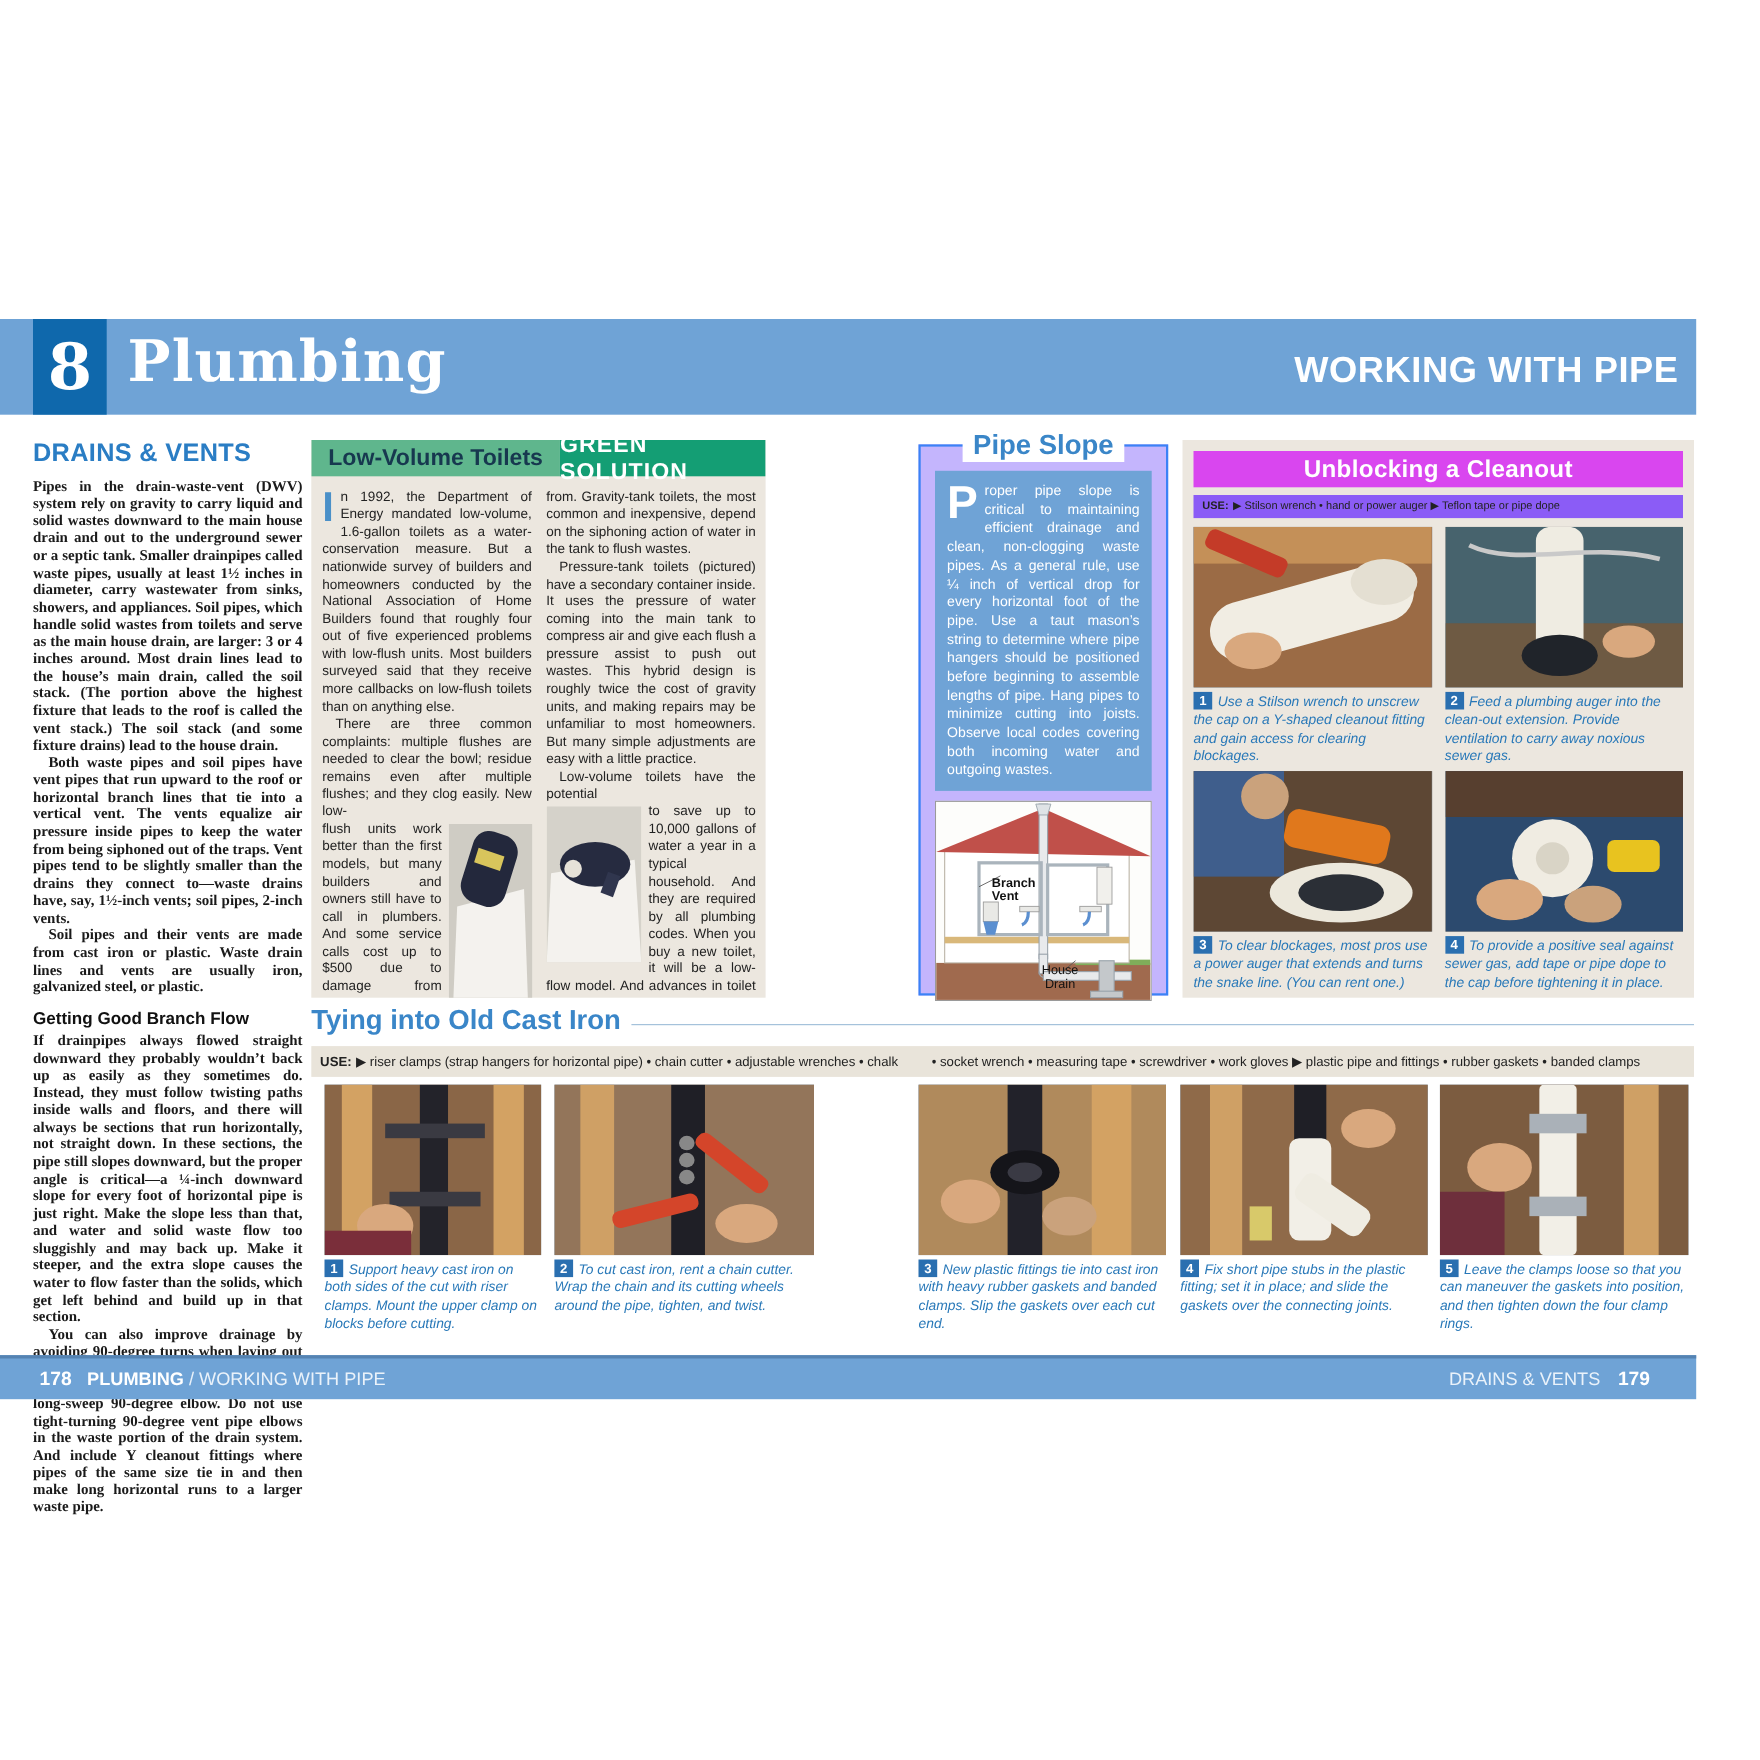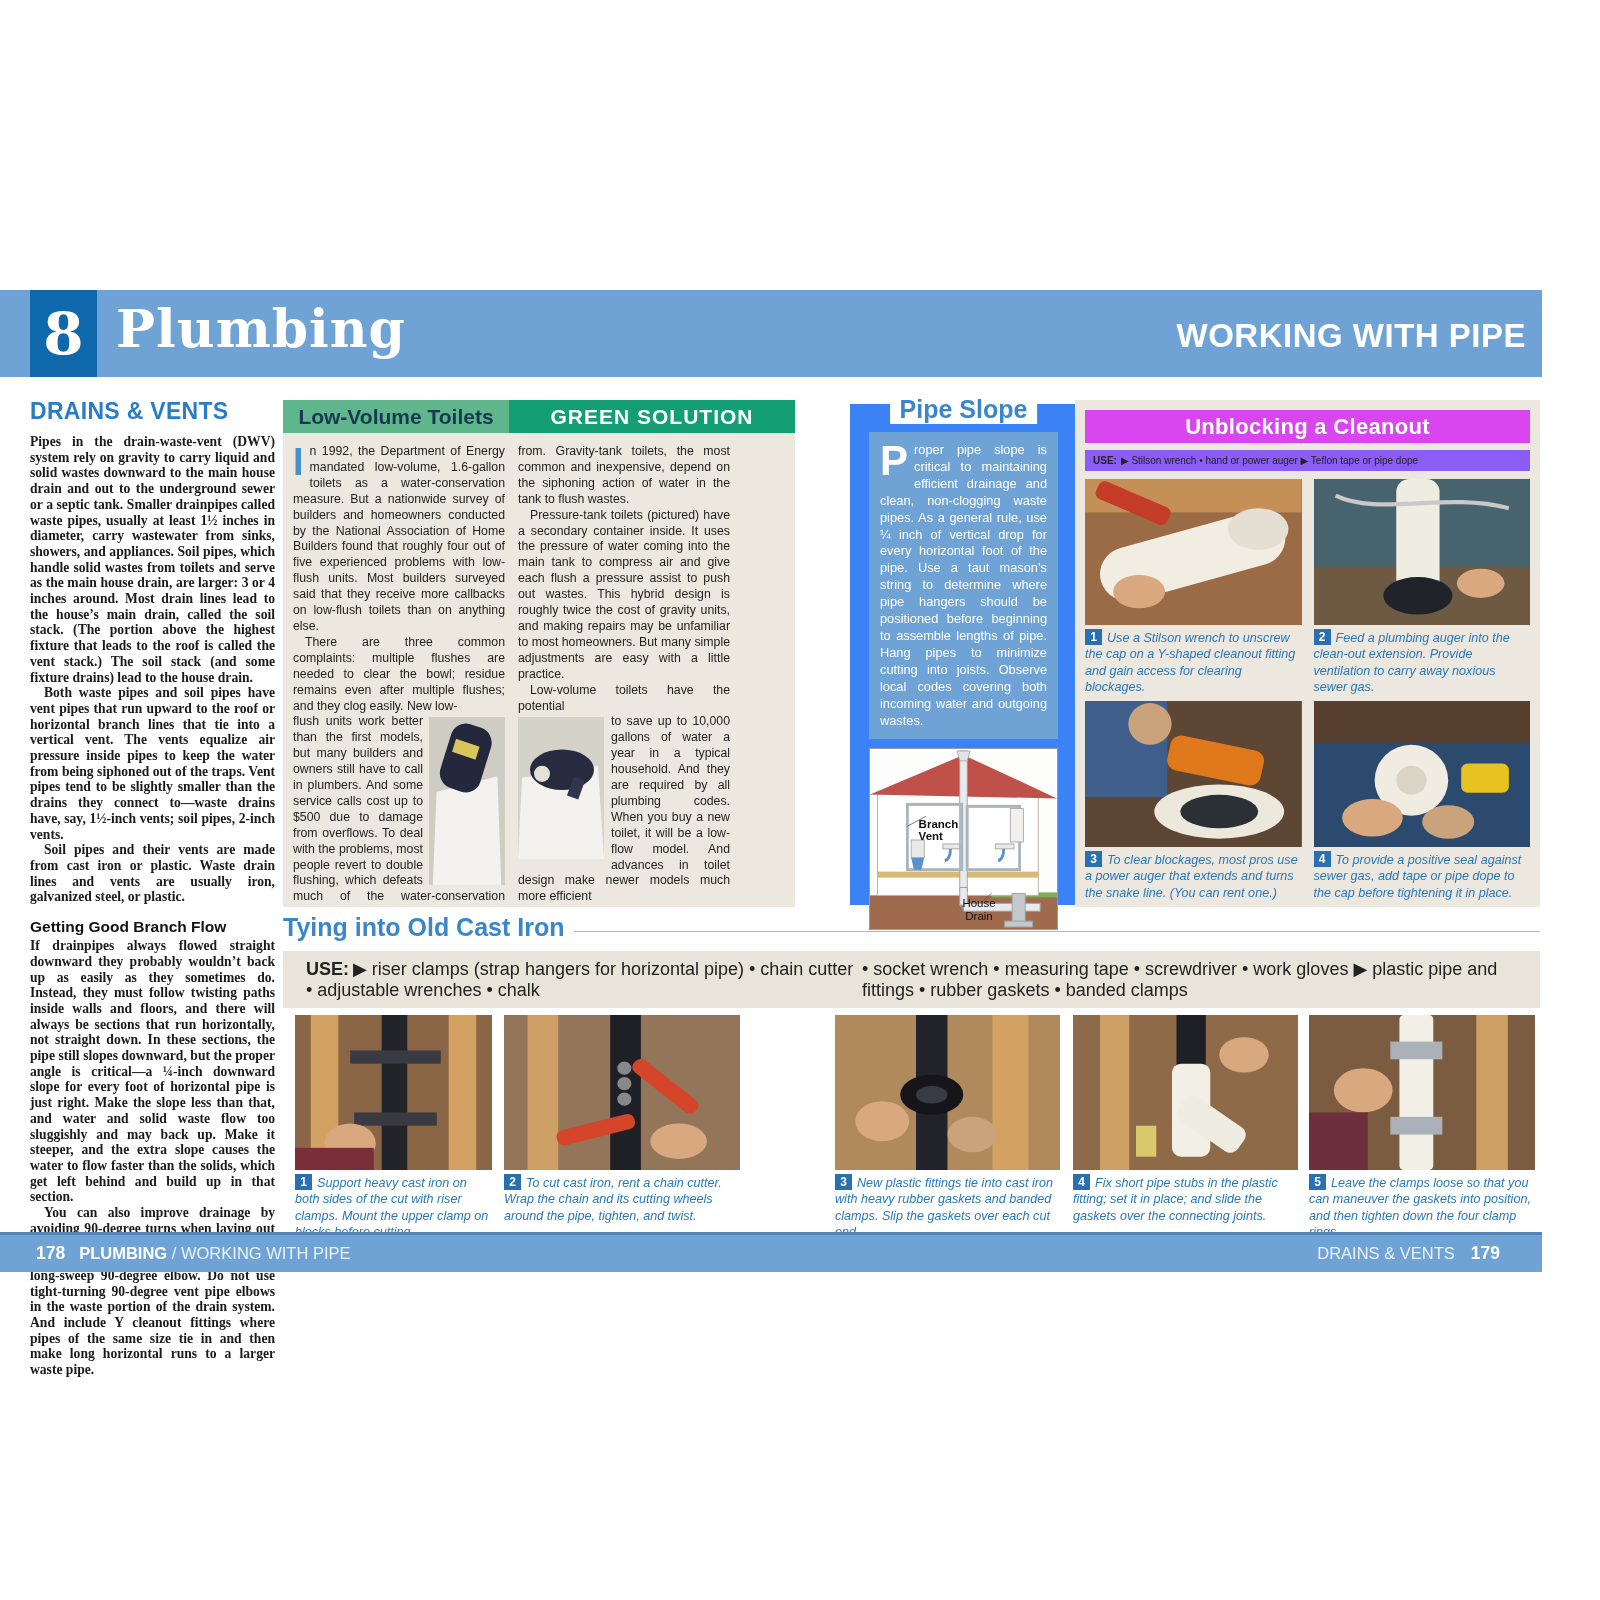--- a/index.html
+++ b/index.html
@@ -19,37 +19,37 @@
 
   
   .left-col { position:absolute; left:30px; top:398px; width:245px; }
   .left-col h2 { margin:0 0 9px 0; color:#2a7dc4; font-size:23px; letter-spacing:.3px; }
   .left-col p { margin:0; font-family:"Liberation Serif","DejaVu Serif",serif; font-size:13.6px;
                 line-height:15.7px; text-align:justify;font-weight:bold; }
   .left-col p.ind { text-indent:14px; }
   .left-col h3 { margin:13px 0 2px 0; font-size:15.5px; color:#111; }
 
   
-  .feature { position:absolute; left:283px; top:400px; width:512px; height:507px; background:#ece7df; overflow:hidden; }
+  .feature { position:absolute; left:283px; top:400px; width:413px; height:507px; background:#ece7df; overflow:hidden; }
   .feature-heads { display:flex; }
   .fh { height:33px; display:flex; align-items:center; justify-content:center; font-weight:bold; }
   .fh.lv { width:226px; background:#5fb68d; color:#17384f; font-size:21px; }
   .fh.gs { flex:1; background:#149e74; color:#fff; font-size:21px; letter-spacing:1px; }
   .feature-cols { display:flex; gap:13px; padding:11px 9px 0 10px; }
   .fcol { width:212px; font-size:12.3px; line-height:15.9px; text-align:justify; color:#222; }
   .fcol p { margin:0; }
   .fcol p.ind { text-indent:12px; }
   .dropcap-bar { float:left; color:#4a90c8; font-weight:bold; font-size:38px; line-height:32px; margin:2px 6px 0 0; }
   .inset-a { float:right; width:76px; height:168px; margin:3px 0 3px 6px; }
   .inset-b { float:left; width:86px; height:142px; margin:3px 7px 2px 0; }
   .inset-a svg, .inset-b svg { width:100%; height:100%; display:block; }
 
   
   .pipe-slope { position:absolute; left:835px; top:404px; width:227px; height:501px;
-                border:6px solid #3b82f6; background:#3b82f6;margin-left:15px; }
+                border:2px solid #3b82f6; background:#c4b5fd; }
   .ps-title { position:absolute; top:-15px; left:50%; transform:translateX(-50%); background:#fff;
               padding:0 10px; color:#3a86c8; font-weight:bold; font-size:25px; white-space:nowrap; }
   .ps-box { margin:22px 13px 9px 13px; background:#6fa3d6; color:#fff; padding:10px 11px;
             font-size:12.8px; line-height:16.9px; text-align:justify; }
   .ps-drop { float:left; font-weight:bold; font-size:42px; line-height:34px; margin:2px 6px 0 0; color:#fff; }
   .ps-diagram { position:relative; margin:0 13px; height:182px; border:1px solid #9a9a9a; background:#fdfdfb; overflow:hidden; }
   .ps-diagram svg { width:100%; height:100%; display:block; }
   .diag-label { position:absolute; font-size:11.5px; color:#111; line-height:12.5px; font-weight:normal; }
   .lbl-branch { left:26%; top:38%; width:52px;font-weight:bold; }
   .lbl-drain { left:46%; top:82%; width:46px; text-align:center; }
@@ -68,21 +68,21 @@
   .caption { margin-top:4px; font-size:12.6px; line-height:16.3px; color:#2878b8; font-style:italic; }
   .badge { display:inline-block; min-width:17px; height:16px; background:#2a6fb0; color:#fff;
            font-style:normal; font-weight:bold; font-size:12px; text-align:center; line-height:16px;
            margin-right:5px; vertical-align:1px; }
 
   
   .castiron { position:absolute; left:283px; top:913px; width:1257px; }
   .ci-head { display:flex; align-items:center; gap:10px; }
   .ci-head h2 { margin:0; color:#3a86c8; font-size:25px; }
   .ci-rule { flex:1; height:1px; background:#9cbcd8; margin-top:8px; }
-  .ci-use { display:flex; background:#e9e4da; margin-top:9px; padding:7px 23px; font-size:18px; color:#222; }
+  .ci-use { display:flex; background:#e9e4da; margin-top:9px; padding:7px 8px; font-size:12px; color:#222; }
   .ci-use .seg-left { width:556px; }
   .ci-use .seg-right { flex:1; }
   .ci-steps { position:relative; height:238px; margin-top:7px; }
   .ci-step { position:absolute; top:0; }
   .ci-step .photo { height:155px; }
   .ci-step:nth-child(1) { left:0;     width:209px;padding-left:12px; }
   .ci-step:nth-child(2) { left:221px; width:236px; }
   .ci-step:nth-child(3) { left:552px; width:225px; }
   .ci-step:nth-child(4) { left:790px; width:225px; }
   .ci-step:nth-child(5) { left:1026px;width:226px; }

